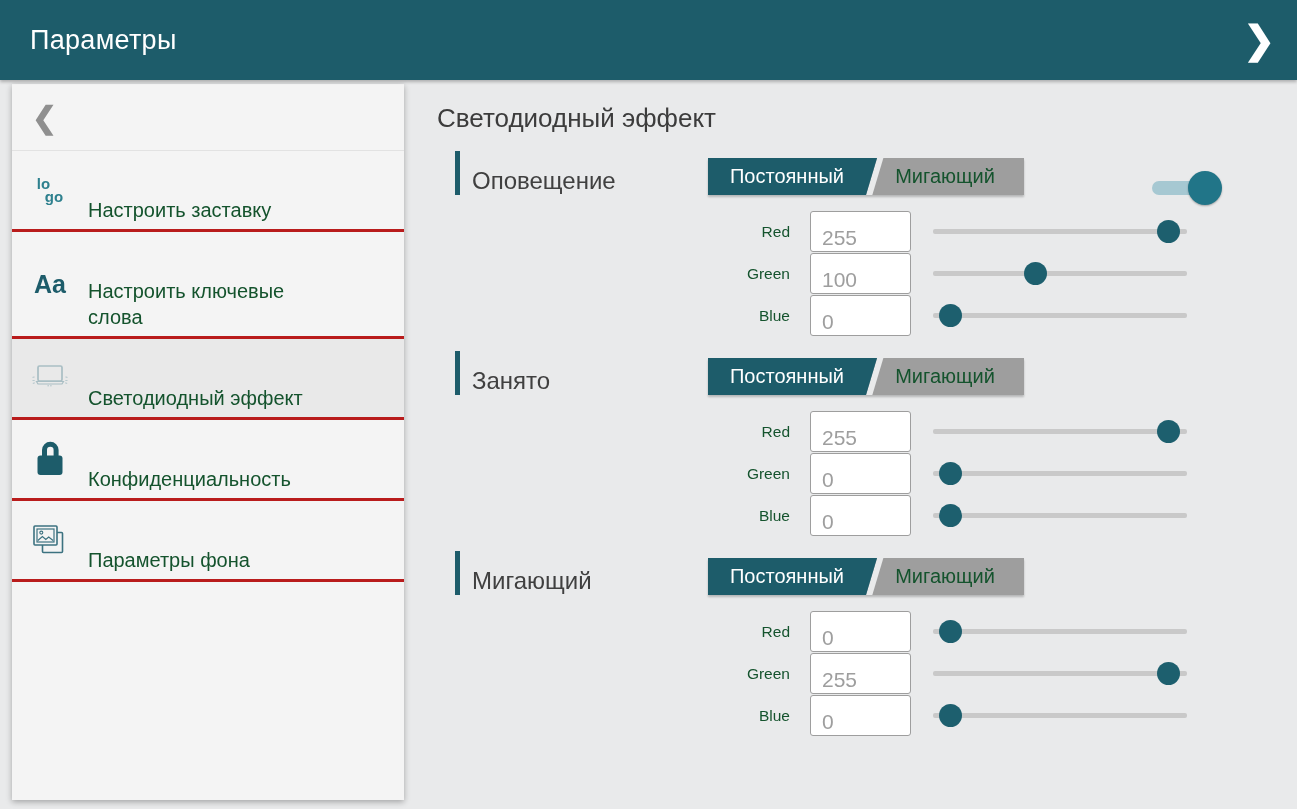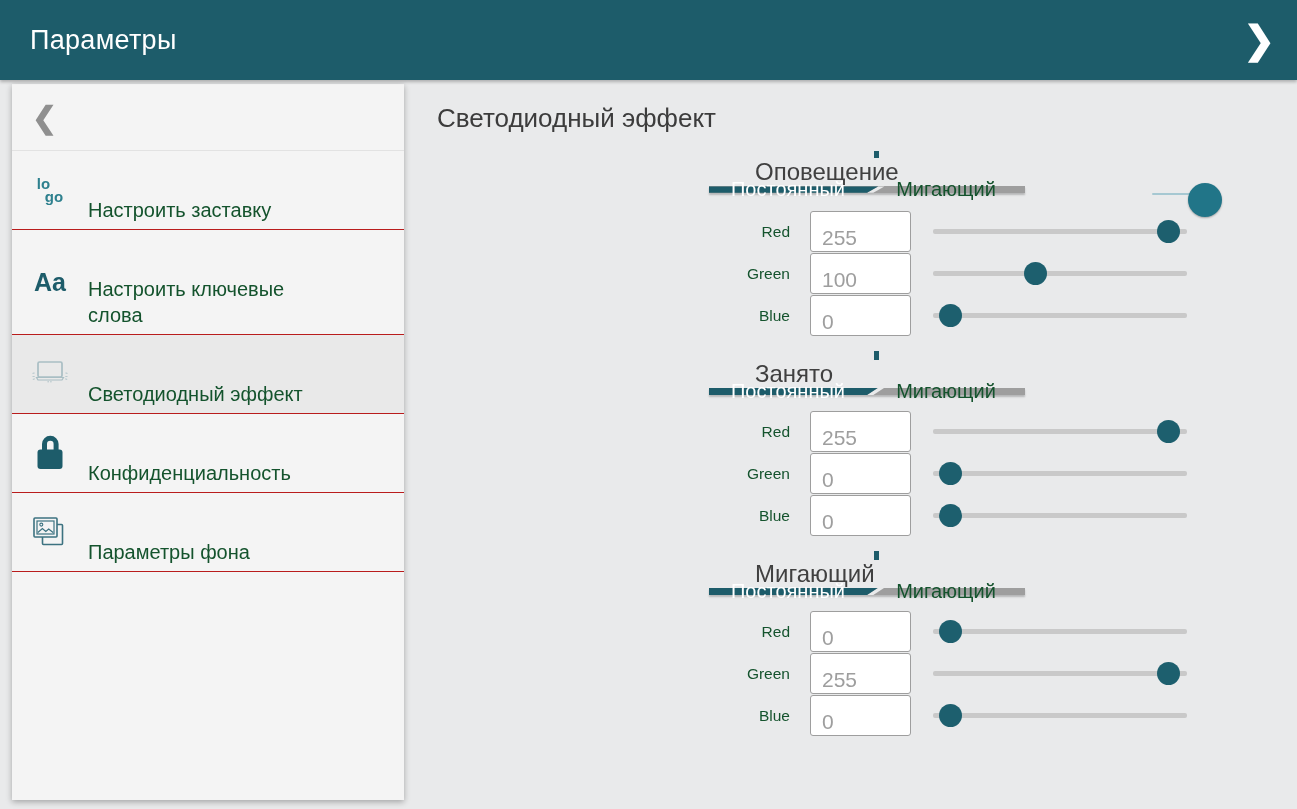--- a/index.html
+++ b/index.html
@@ -26,35 +26,35 @@
     position:absolute;left:12px;top:84px;width:392px;height:716px;
     background:#f4f4f4;box-shadow:0 2px 6px rgba(0,0,0,.3);z-index:2;
   }
   .side-back{
     height:66px;display:flex;align-items:center;padding-left:20px;
     border-bottom:1px solid #e2e2e2;cursor:pointer;
   }
   .side-back .chev{color:#8f8f8f;font-size:30px;font-weight:700;}
   .side-item{
     display:flex;align-items:center;min-height:64px;cursor:pointer;
-    border-bottom:1px solid #b91c1c;padding:6px 18px 6px 0;
+    border-bottom:3px solid #b91c1c;padding:6px 18px 6px 0;
   }
   .side-item.selected{background:#e9e9e9;}
   .side-icon{width:76px;min-width:76px;display:flex;justify-content:center;align-items:center;}
   .side-label{font-size:20px;color:#14532d;line-height:26px;max-width:230px;margin-top:40px;}
   .lg1,.lg2{display:block;color:#2e808e;font-weight:700;font-size:15px;line-height:13px;}
   .lg2{padding-left:8px;}
   .aa{color:#1d5c6a;font-weight:700;font-size:25px;}
 
   
   .main{position:absolute;left:437px;top:84px;width:860px;}
   .main h1{font-size:26px;font-weight:400;color:#3c3c3c;margin:16px 0 0 0;line-height:36px;}
   .section{margin-top:20px;}
   .section:first-child{margin-top:15px;}
-  .sec-head{display:flex;align-items:center;height:44px;flex-direction:column;}
+  .sec-head{display:flex;align-items:flex-end;height:44px;}
   .accent{width:5px;height:44px;background:#1d5c6a;margin-left:18px;}
   .sec-title{margin-left:12px;width:236px;font-size:24px;color:#404040;}
 
   .toggle{position:relative;width:316px;height:37px;box-shadow:0 2px 2px rgba(0,0,0,.22);}
   .t-off{position:absolute;inset:0;background:#9e9e9e;}
   .t-stripe{position:absolute;inset:0;background:#e9eaeb;
     clip-path:polygon(53.5% 0,55.5% 0,52% 100%,50% 100%);}
   .t-on{position:absolute;inset:0;background:#1d5c6a;
     clip-path:polygon(0 0,53.5% 0,50% 100%,0 100%);}
   .t-labels{position:absolute;inset:0;display:flex;}

